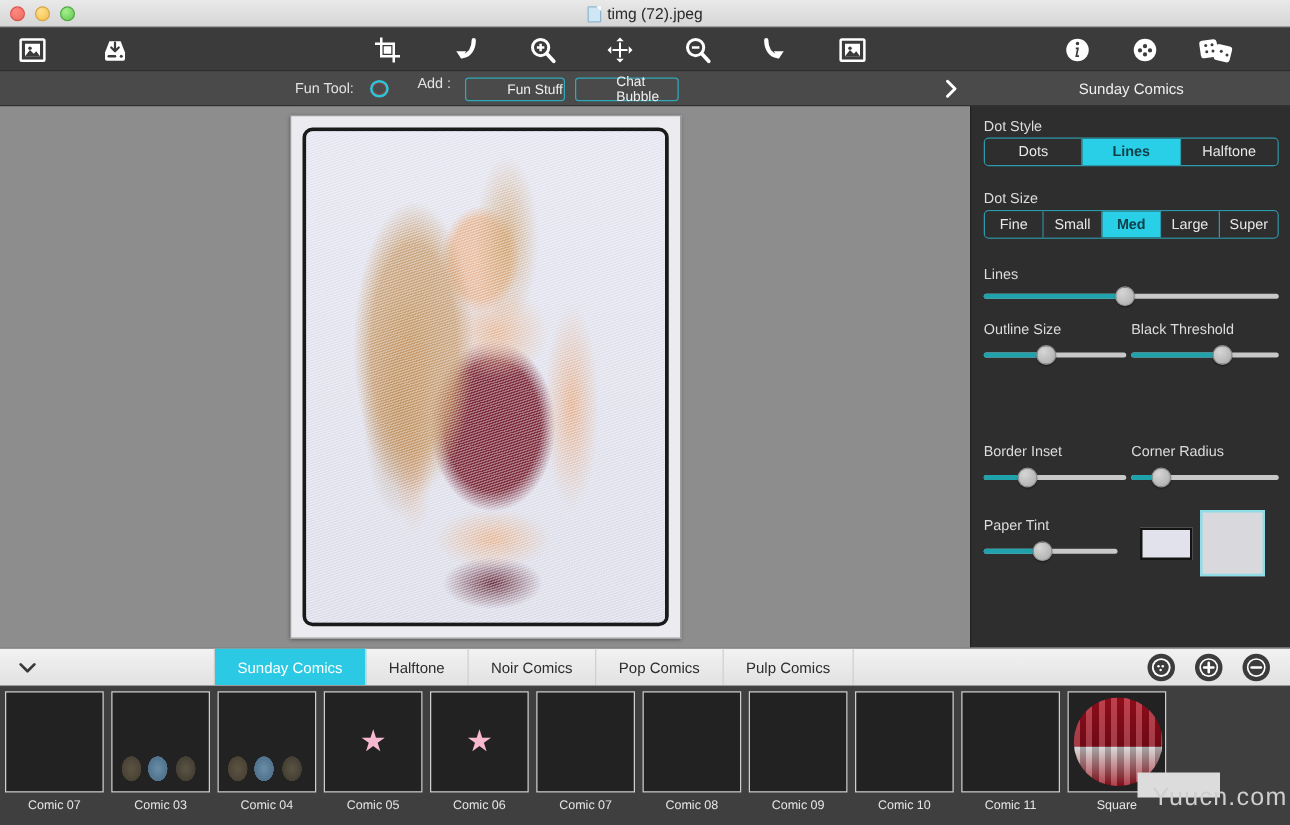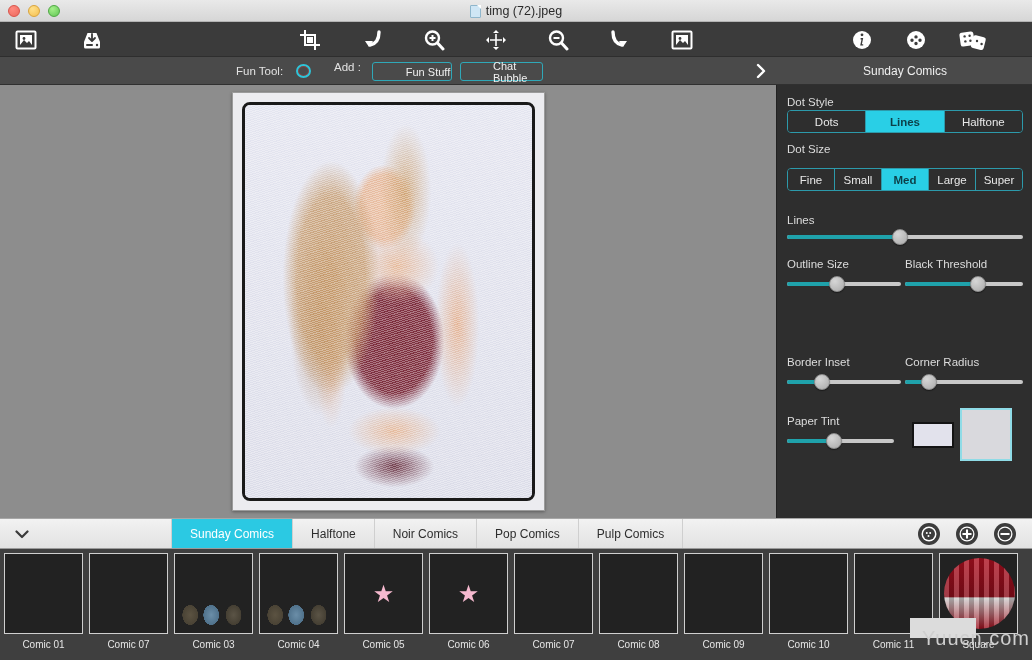--- a/index.html
+++ b/index.html
@@ -492,21 +492,21 @@
 
   <div class="rpanel">
 
     <span class="ctl-label" style="left:10px; top:11px;">Dot Style</span>
     <div class="seg" id="dot-style-seg" style="left:10px; top:25px; width:236px;">
         <div>Dots</div>
         <div class="on">Lines</div>
         <div>Halftone</div>
       </div>
 
-    <span class="ctl-label" style="left:10px; top:58px;">Dot Size</span>
+    <span class="ctl-label" style="left:10px; top:68px;">Dot Size</span>
     <div class="seg" id="dot-size-seg" style="left:10px; top:83px; width:236px;">
         <div>Fine</div>
         <div>Small</div>
         <div class="on">Med</div>
         <div>Large</div>
         <div>Super</div>
       </div>
 
     <span class="ctl-label" style="left:10px; top:129px;">Lines</span>
     <div class="slider" id="sl-colors" style="left:10px; top:143px; width:236px;">
@@ -591,24 +591,20 @@
           <circle cx="8" cy="8" r="7.5" fill="#fff"></circle>
           <circle cx="8" cy="8" r="6.2" fill="#3c3c3c"></circle>
           <path d="M4.3 8h7.4" stroke="#fff" stroke-width="2.1" stroke-linecap="round"></path>
         </svg>
     </div>
   </div>
 
   <div class="strip" id="strip-host">
       <div class="thumb">
         <div class="img t-blonde"></div>
-        <div class="cap">Comic 01</div>
-      </div>
-      <div class="thumb">
-        <div class="img t-blonde"></div>
         <div class="cap">Comic 07</div>
       </div>
       <div class="thumb">
         <div class="img t-cans"></div>
         <div class="cap">Comic 03</div>
       </div>
       <div class="thumb">
         <div class="img t-cans"></div>
         <div class="cap">Comic 04</div>
       </div>

